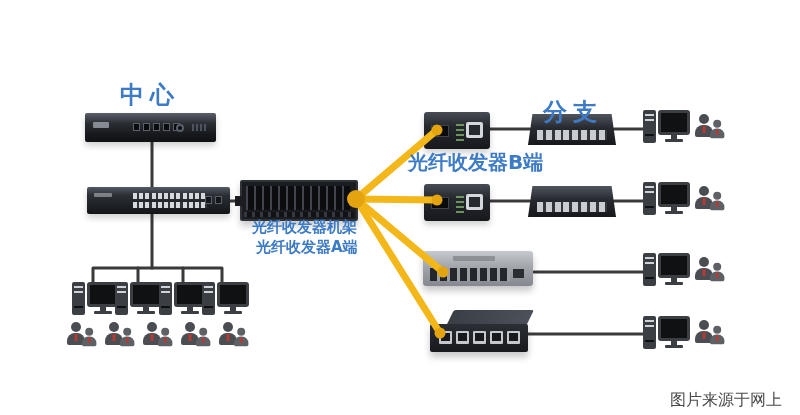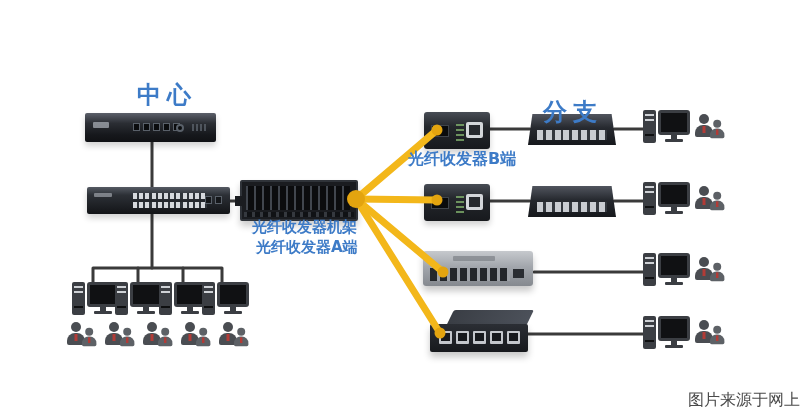--- a/index.html
+++ b/index.html
@@ -122,26 +122,26 @@
       <path d="M183,268 V284"></path>
       <path d="M490,129 H530"></path>
       <path d="M614,129 H647"></path>
       <path d="M490,201 H530"></path>
       <path d="M614,201 H647"></path>
       <path d="M534,272 H647"></path>
       <path d="M520,334 H647"></path>
     </g>
   </svg>
 
-  <div class="title" style="left:137px; top:79px;">中心</div>
+  <div class="title" style="left:120px; top:79px;">中心</div>
   <div class="title" style="left:543px; top:96px;">分支</div>
   <div class="dev-label" style="left:256px; top:238px; font-size:15px;">光纤收发器A端</div>
   <div class="dev-label" style="left:252px; top:218px; font-size:15px;">光纤收发器机架</div>
-  <div class="dev-label" style="left:408px; top:149px; font-size:16px;">光纤收发器B端</div>
-  <div class="source-note" style="right:0; top:390px;text-align:center;">图片来源于网上</div>
+  <div class="dev-label" style="left:408px; top:149px; font-size:20px;">光纤收发器B端</div>
+  <div class="source-note" style="right:18px; top:390px;text-align:center;">图片来源于网上</div>
 
   <div class="device router">
     <div class="logo"></div>
     <div class="ports">
         <span></span>
         <span></span>
         <span></span>
         <span></span>
         <span></span>
       </div>

